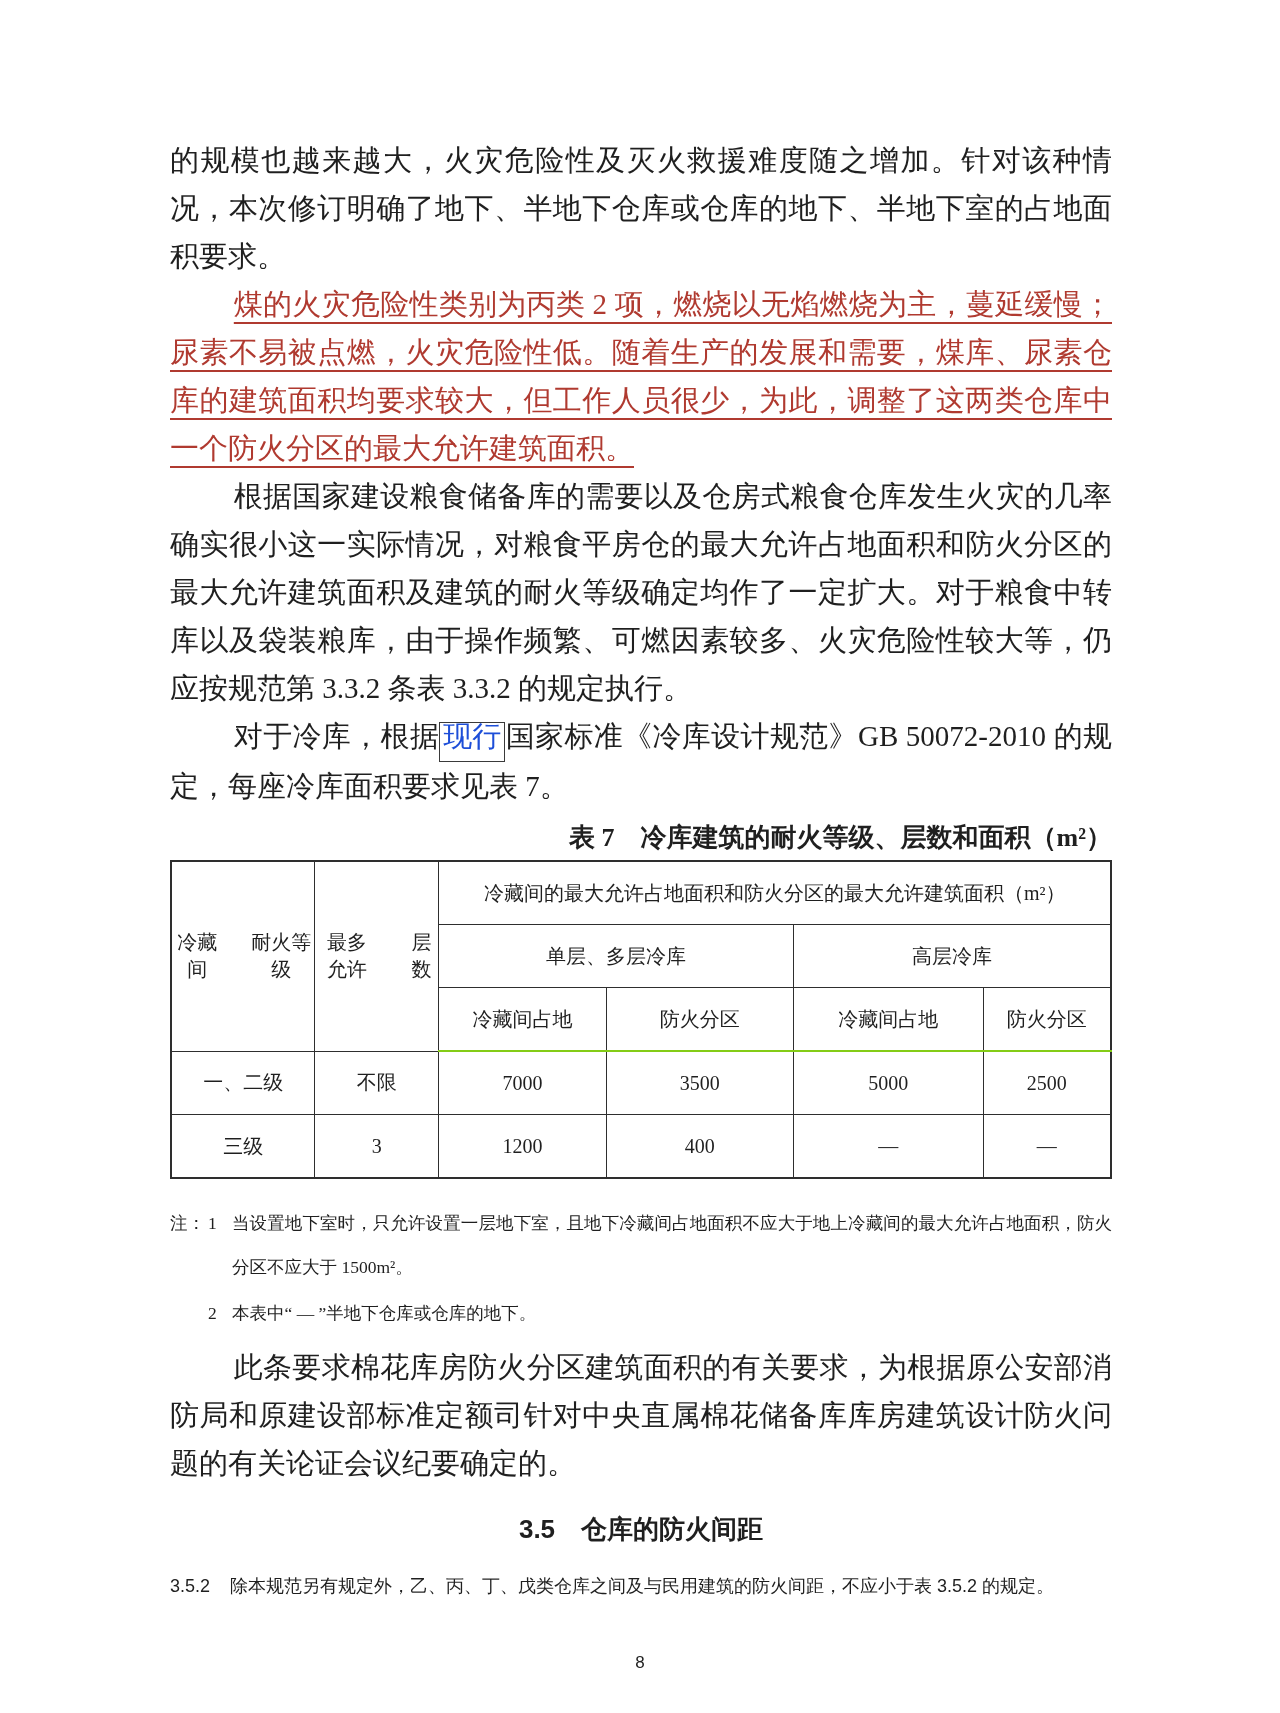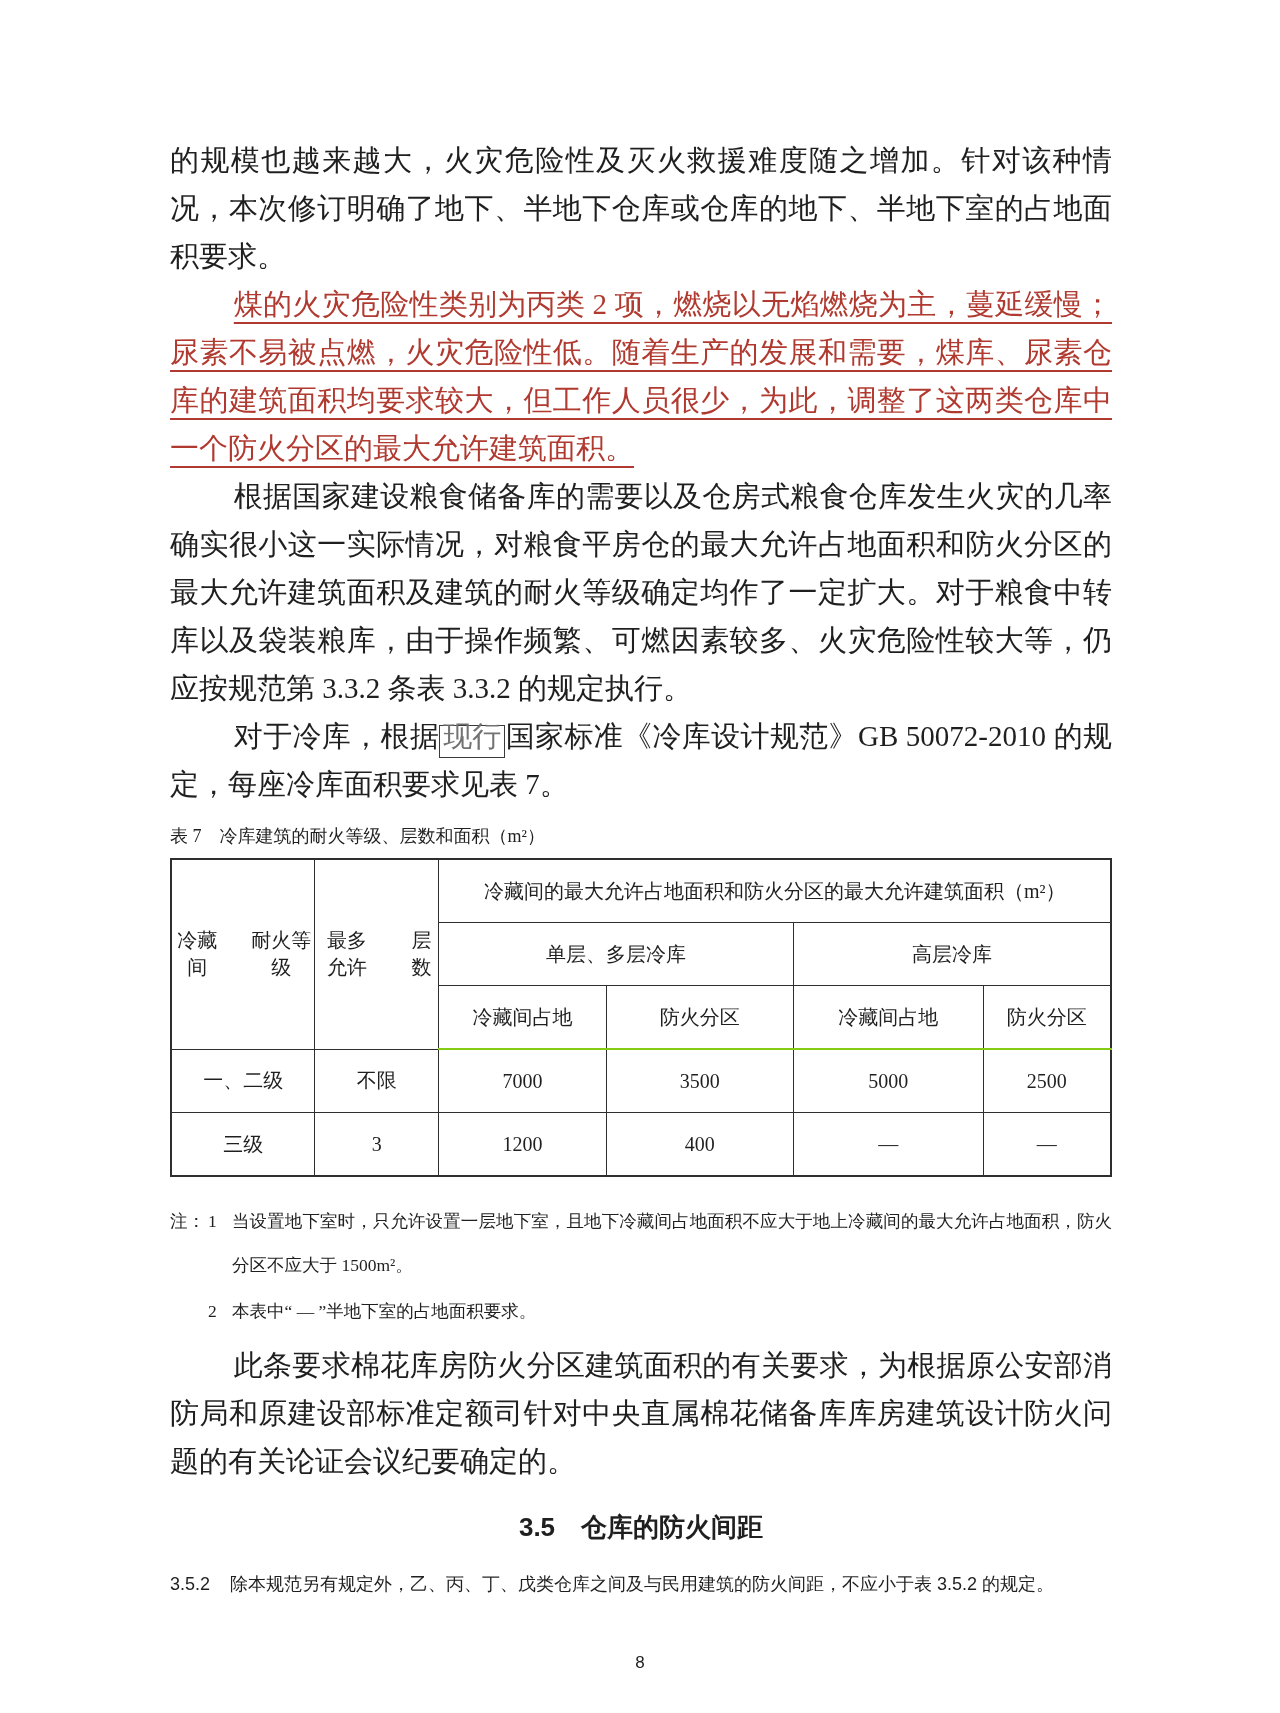--- a/index.html
+++ b/index.html
@@ -22,33 +22,32 @@
   .para.indent { text-indent:2.2em; }
 
   .revision {
     color:#b03a30;
     text-decoration:underline;
     text-decoration-thickness:1.5px;
     text-underline-offset:8px;
   }
 
   .boxed-term {
-    color:#737373;
+    color:#1d4ed8;
     border:1.5px solid #3a3a3a;
-    padding:0 3px 5px 3px;
+    padding:0 3px 12px 3px;
     display:inline-block;
     line-height:26px;
     text-indent:0;
-    font-family:Liberation Mono, monospace;
   }
 
   .table-caption {
-    text-align:left;
-    font-size:18px;
-    font-weight:normal;
+    text-align:right;
+    font-size:26px;
+    font-weight:bold;
     line-height:44px;
     margin-top:6px;
   }
 
   table.t7 {
     width:100%;
     border-collapse:collapse;
     table-layout:fixed;
     font-size:20px;
   }
@@ -179,21 +178,21 @@
 
   <div class="notes">
     <div class="note-row">
       <span class="note-label">注：</span>
       <span class="note-num">1</span>
       <span class="note-text">当设置地下室时，只允许设置一层地下室，且地下冷藏间占地面积不应大于地上冷藏间的最大允许占地面积，防火分区不应大于 1500m²。</span>
     </div>
     <div class="note-row">
       <span class="note-label"></span>
       <span class="note-num">2</span>
-      <span class="note-text">本表中“ — ”半地下室的占地面积要求。</span>
+      <span class="note-text">本表中“ — ”半地下仓库或仓库的地下。</span>
     </div>
   </div>
 
   <p class="para indent para-after-notes">此条要求棉花库房防火分区建筑面积的有关要求，为根据原公安部消防局和原建设部标准定额司针对中央直属棉花储备库库房建筑设计防火问题的有关论证会议纪要确定的。</p>
 
   <div class="section-heading">
     <span class="num">3.5</span><span>仓库的防火间距</span>
   </div>
 
   <p class="clause">

